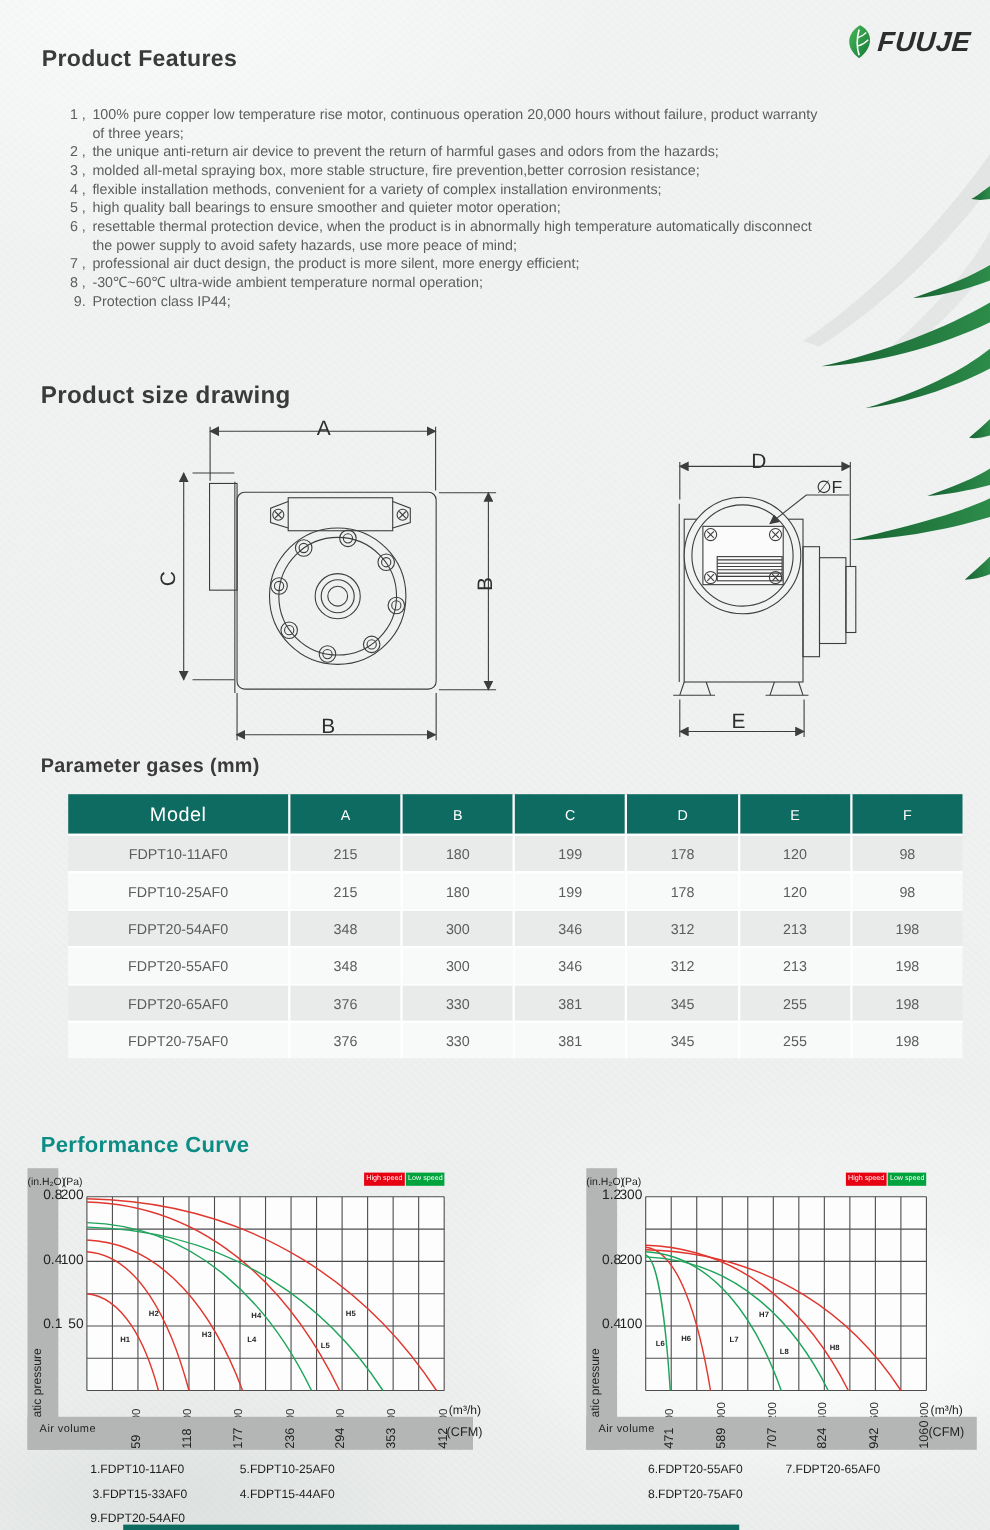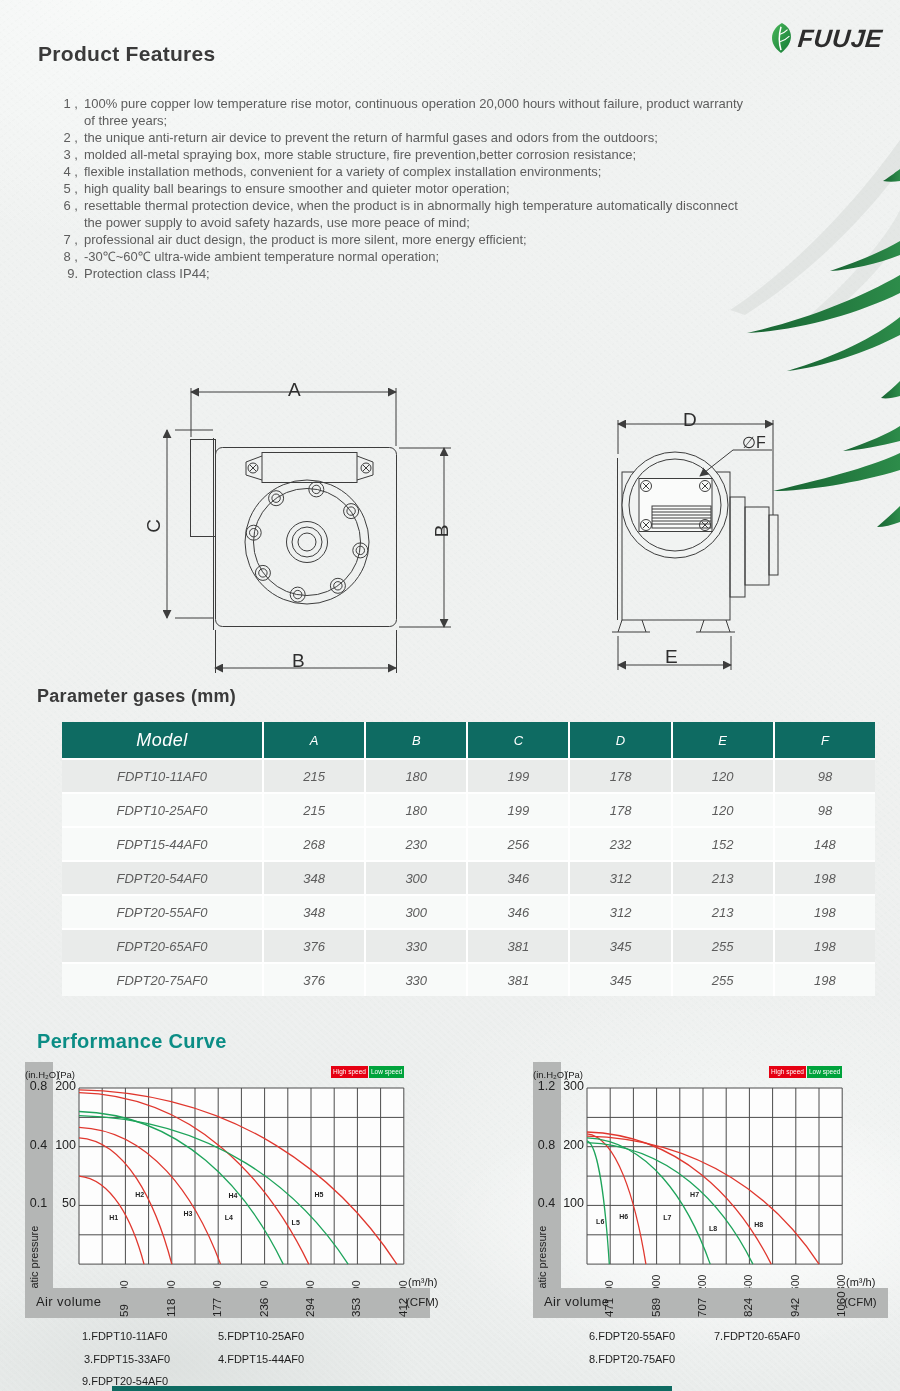--- a/index.html
+++ b/index.html
@@ -35,47 +35,47 @@
   .dim.rot{transform:rotate(-90deg);}
   .dim-a{left:288px;top:379px;}
   .dim-c{left:147px;top:515px;}
   .dim-b-right{left:436px;top:520px;}
   .dim-b-bottom{left:292px;top:650px;}
   .dim-d{left:683px;top:409px;}
   .dim-f{left:742px;top:433px;font-size:16px;}
   .dim-e{left:665px;top:646px;}
   
   .table-wrap{position:absolute;left:62px;top:722px;width:813px;}
-  .ptable{width:813px;border-collapse:separate;border-spacing:0;table-layout:fixed;font-style:italic;}
+  .ptable{width:813px;border-collapse:separate;border-spacing:0;table-layout:fixed;}
   .ptable th{background:#0e6b62;color:#fff;font-weight:400;height:34px;font-size:13px;border-left:2px solid #fff;}
   .ptable th.model-col{font-size:18px;font-weight:500;letter-spacing:.5px;}
   .ptable th:first-child{border-left:none;width:198px;}
   .ptable td{height:30px;text-align:center;font-size:13px;color:#5c5c5c;border-left:2px solid #fff;border-top:2px solid #fff;}
   .ptable td:first-child{border-left:none;}
   .ptable tr.odd td{background:#e9ebea;}
   .ptable tr.even td{background:#f8faf9;}
   
   .chart{position:absolute;top:1060px;width:465px;height:300px;}
   .chart-left{left:25px;}
   .chart-right{left:533px;}
   .ystrip,.xstrip{position:absolute;background:#b4b6b5;}
   .ystrip{left:0;top:2px;width:28px;}
   .xstrip{left:0;top:228px;height:30px;}
   .yunit{position:absolute;top:9px;font-size:9.5px;color:#222;text-align:center;white-space:nowrap;}
   .ytick{position:absolute;font-size:12.5px;color:#222;}
-  .ytick.inh2o{left:0;width:27px;text-align:center;}
+  .ytick.inh2o{left:0;width:46px;text-align:center;}
   .ytick.pa{left:28px;width:23px;text-align:right;}
   .vlabel{position:absolute;left:3px;top:148px;width:22px;height:108px;writing-mode:vertical-rl;transform:rotate(180deg);font-size:11px;color:#222;text-align:center;}
   .plot{position:absolute;}
   .grid line{stroke:#4c4c4c;stroke-width:1;}
   .curves path{stroke-width:1.3;fill:none;}
   .clabels text{font-size:7px;font-weight:bold;fill:#222;text-anchor:middle;font-family:"Liberation Sans",sans-serif;}
   .xtick{position:absolute;top:206px;height:32px;width:14px;writing-mode:vertical-rl;transform:rotate(180deg);font-size:10.5px;color:#333;text-align:left;line-height:14px;}
   .xunit{position:absolute;top:216px;font-size:11px;color:#222;white-space:nowrap;}
-  .avlabel{position:absolute;left:11px;top:234px;font-size:13px;color:#1f1f1f;letter-spacing:.4px;}
+  .avlabel{position:absolute;left:11px;top:234px;font-size:10px;color:#1f1f1f;letter-spacing:.4px;}
   .cfmtick{position:absolute;top:230px;height:27px;width:14px;writing-mode:vertical-rl;transform:rotate(180deg);font-size:11.5px;color:#1f1f1f;text-align:left;line-height:14px;}
   .cfmunit{position:absolute;top:236px;font-size:11.5px;color:#1f1f1f;white-space:nowrap;}
   .chip{position:absolute;top:6px;color:#fff;font-size:6.5px;line-height:10px;padding:1px 2px;white-space:nowrap;min-width:28px;text-align:center;}
   
   .fm{position:absolute;font-size:11px;color:#1e1e1e;white-space:nowrap;}
   .fm1{left:82px;top:1330px;}  .fm2{left:218px;top:1330px;}
   .fm6{left:589px;top:1330px;} .fm7{left:714px;top:1330px;}
   .fm3{left:84px;top:1353px;}  .fm4{left:218px;top:1353px;}
   .fm8{left:589px;top:1353px;}
   .fm5{left:82px;top:1375px;}
@@ -127,21 +127,21 @@
   </div>
 
   <div class="hdg h-features">Product Features</div>
   <div class="features">
       <div class="feat-item">
         <span class="feat-num">1 ,</span>
         <span class="feat-text">100% pure copper low temperature rise motor, continuous operation 20,000 hours without failure, product warranty of three years;</span>
       </div>
       <div class="feat-item">
         <span class="feat-num">2 ,</span>
-        <span class="feat-text">the unique anti-return air device to prevent the return of harmful gases and odors from the outdoors;</span>
+        <span class="feat-text">the unique anti-return air device to prevent the return of harmful gases and odors from the hazards;</span>
       </div>
       <div class="feat-item">
         <span class="feat-num">3 ,</span>
         <span class="feat-text">molded all-metal spraying box, more stable structure, fire prevention,better corrosion resistance;</span>
       </div>
       <div class="feat-item">
         <span class="feat-num">4 ,</span>
         <span class="feat-text">flexible installation methods, convenient for a variety of complex installation environments;</span>
       </div>
       <div class="feat-item">
@@ -159,20 +159,21 @@
       <div class="feat-item">
         <span class="feat-num">8 ,</span>
         <span class="feat-text">-30℃~60℃ ultra-wide ambient temperature normal operation;</span>
       </div>
       <div class="feat-item">
         <span class="feat-num">9.</span>
         <span class="feat-text">Protection class IP44;</span>
       </div>
     </div>
 
+  <div class="hdg h-drawing">Product size drawing</div>
 
   <svg class="drawing-svg" width="900" height="315" viewBox="0 0 900 315">
     <defs>
       <marker id="arr" viewBox="0 0 10 10" refX="9" refY="5" markerWidth="9" markerHeight="9" orient="auto-start-reverse">
         <path d="M0,0 L10,5 L0,10 Z" fill="#3d3d3d"></path>
       </marker>
     </defs>
     <g stroke="#3d3d3d" stroke-width="1" fill="none">
 
       <line x1="191" y1="12" x2="396" y2="12" marker-start="url(#arr)" marker-end="url(#arr)"></line>
@@ -310,29 +311,20 @@
             <td class="">98</td>
           </tr>
           <tr class="even">
             <td class="model-cell">FDPT10-25AF0</td>
             <td class="">215</td>
             <td class="">180</td>
             <td class="">199</td>
             <td class="">178</td>
             <td class="">120</td>
             <td class="">98</td>
-          </tr>
-          <tr class="even">
-            <td class="model-cell">FDPT15-44AF0</td>
-            <td class="">268</td>
-            <td class="">230</td>
-            <td class="">256</td>
-            <td class="">232</td>
-            <td class="">152</td>
-            <td class="">148</td>
           </tr>
           <tr class="odd">
             <td class="model-cell">FDPT20-54AF0</td>
             <td class="">348</td>
             <td class="">300</td>
             <td class="">346</td>
             <td class="">312</td>
             <td class="">213</td>
             <td class="">198</td>
           </tr>

